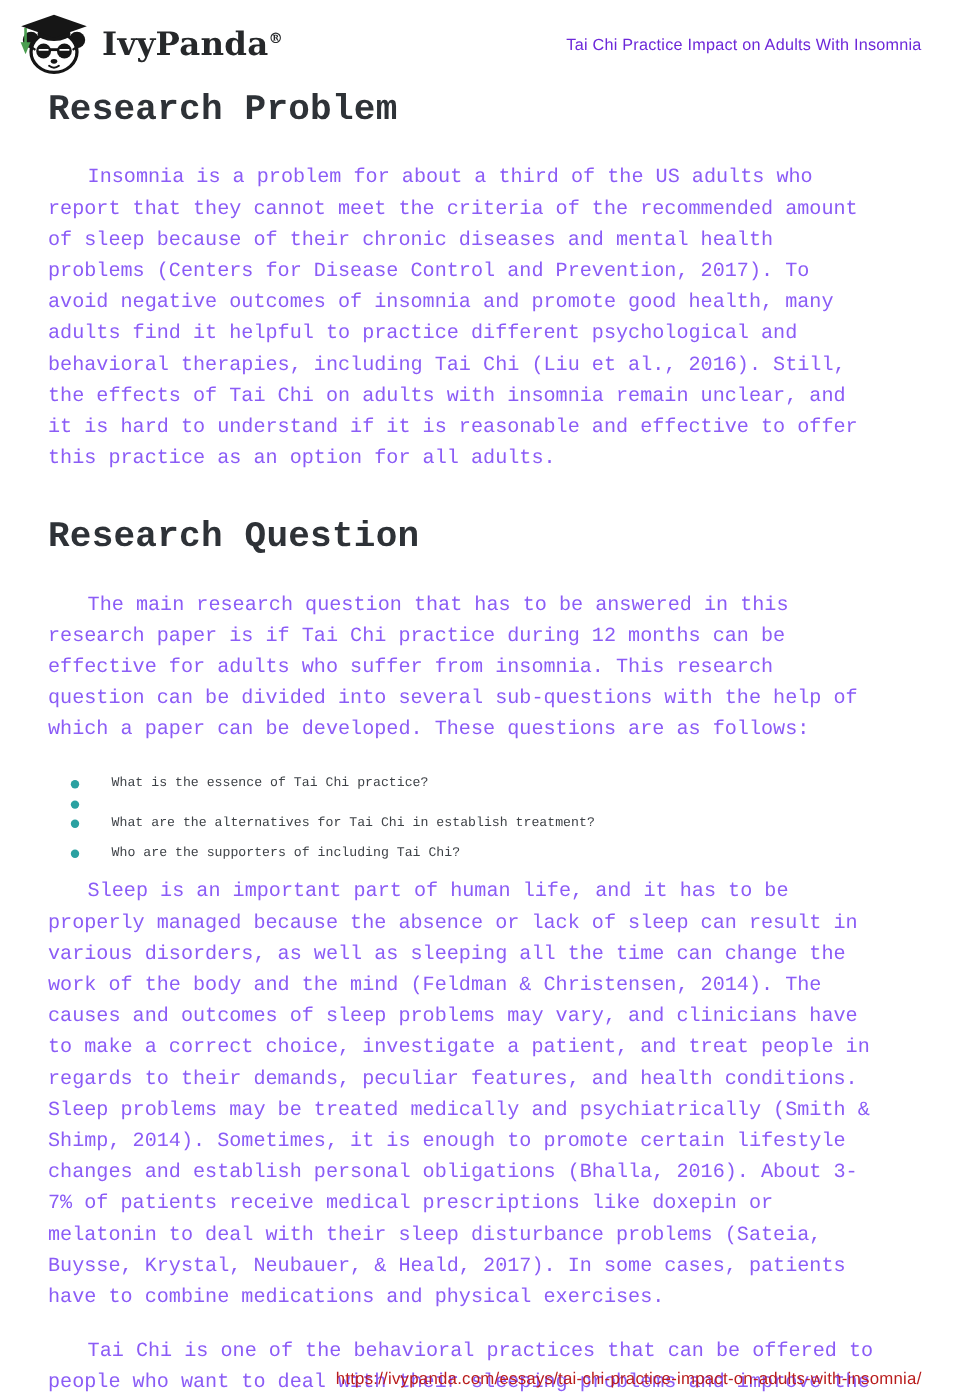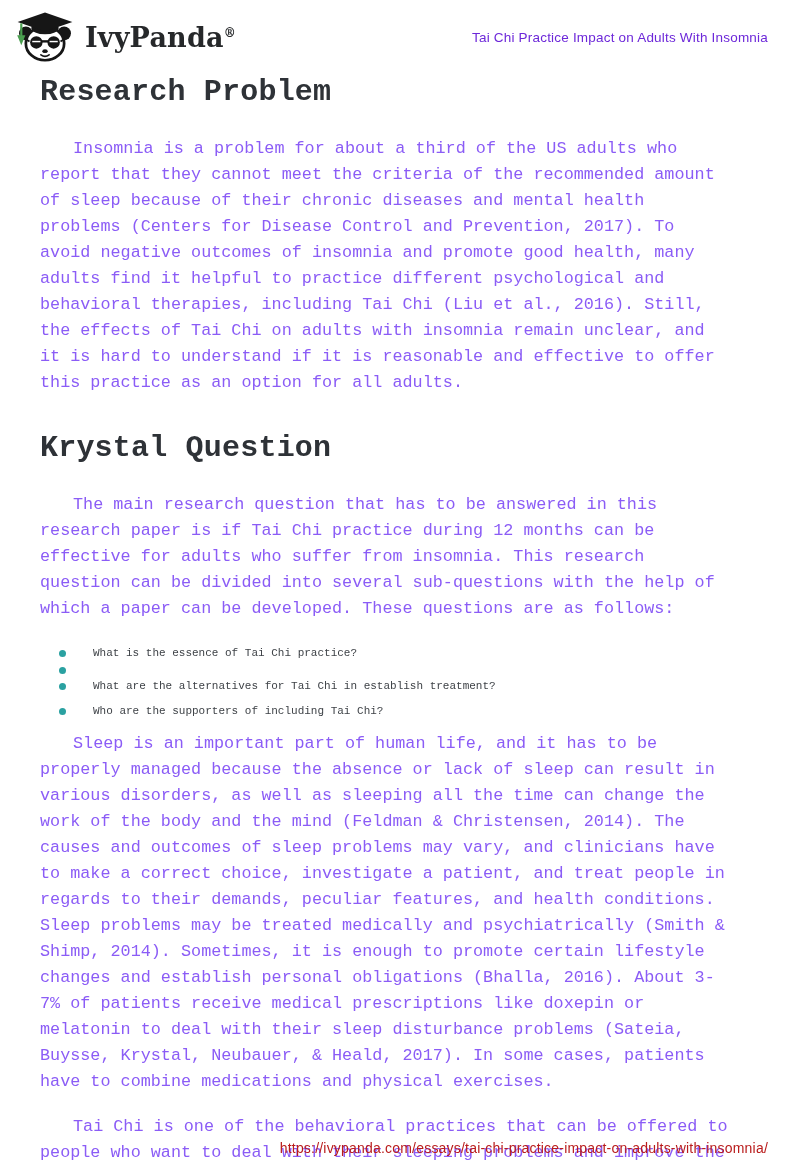--- a/index.html
+++ b/index.html
@@ -144,21 +144,21 @@
 </header>
 
 <main class="content">
 
   <section>
     <h1 class="section-heading first">Research Problem</h1>
     <p class="body-paragraph">Insomnia is a problem for about a third of the US adults who report that they cannot meet the criteria of the recommended amount of sleep because of their chronic diseases and mental health problems (Centers for Disease Control and Prevention, 2017). To avoid negative outcomes of insomnia and promote good health, many adults find it helpful to practice different psychological and behavioral therapies, including Tai Chi (Liu et al., 2016). Still, the effects of Tai Chi on adults with insomnia remain unclear, and it is hard to understand if it is reasonable and effective to offer this practice as an option for all adults.</p>
   </section>
 
   <section>
-    <h1 class="section-heading">Krystal Question</h1>
+    <h1 class="section-heading">Research Question</h1>
     <p class="body-paragraph">The main research question that has to be answered in this research paper is if Tai Chi practice during 12 months can be effective for adults who suffer from insomnia. This research question can be divided into several sub-questions with the help of which a paper can be developed. These questions are as follows:</p>
     <ul class="bullet-list">
       <li>
         <span class="bullet-dot"></span>
         <span>What is the essence of Tai Chi practice?</span>
       </li>
       <li>
         <span class="bullet-dot"></span>
       </li>
       <li>

